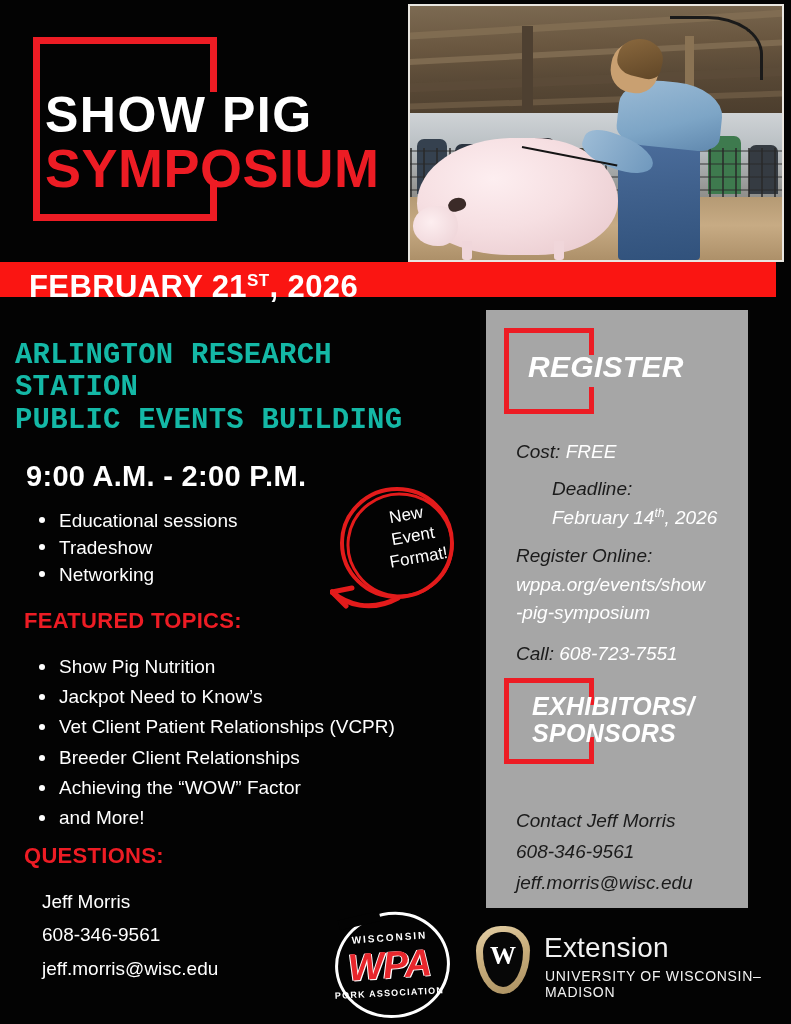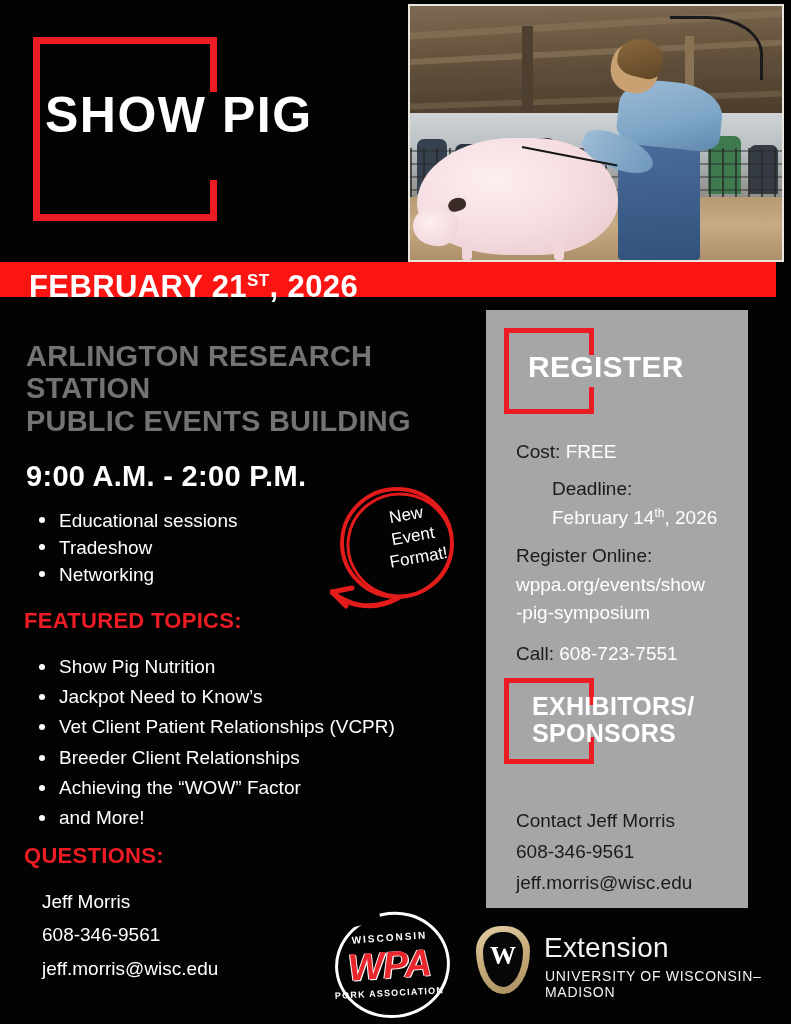--- a/index.html
+++ b/index.html
@@ -91,21 +91,21 @@
   
   .date-banner{
     position:absolute;left:0;top:262px;width:768px;height:35px;background:#fa1512;padding-left:8px;
   }
   .date-banner .txt{
     position:absolute;left:29px;top:7px;color:#fff;font-size:31px;font-weight:bold;letter-spacing:.4px;
   }
   .date-banner sup{font-size:17px;vertical-align:super;}
 
   
-  .venue{position:absolute;left:26px;top:340px;width:440px;color:#737373;}
+  .venue{position:absolute;left:15px;top:340px;width:440px;color:#14b8a6;font-family:Liberation Mono, monospace;}
   .venue .v1,.venue .v2{font-size:29px;font-weight:bold;line-height:1.12;letter-spacing:.2px;}
   .venue .v3{font-size:25px;font-weight:bold;line-height:1.2;letter-spacing:.2px;margin-top:1px;}
   .time{position:absolute;left:26px;top:460px;color:#fff;font-size:29px;font-weight:bold;letter-spacing:.3px;}
 
   .basic-list{position:absolute;left:34px;top:508px;width:280px;margin:0;padding:0;list-style:none;}
   .basic-list li{
     position:relative;color:#fff;font-size:19px;line-height:1.42;padding-left:25px;
   }
   .basic-list li::before{
     content:"";position:absolute;left:5px;top:9px;width:6px;height:6px;border-radius:50%;background:#fff;
@@ -130,21 +130,21 @@
   .badge .btxt{
     position:absolute;left:32px;top:24px;width:96px;color:#fff;font-size:17px;line-height:1.28;
     text-align:center;transform:rotate(-10deg);
   }
   .badge .btxt span{display:block;}
   .badge .btxt .b2{margin-left:6px;}
   .badge .btxt .b3{margin-left:10px;}
 
   
   .panel{
-    position:absolute;left:486px;top:310px;width:262px;height:598px;background:#a6a6a6;
+    position:absolute;left:486px;top:310px;width:262px;height:598px;background:#a6a6a6;font-style:italic;
   }
   .p-bracket{position:absolute;border:5px solid #ed1c24;box-sizing:border-box;}
   .p-bracket::after{content:"";position:absolute;right:-5px;top:22px;width:5px;bottom:22px;background:#a6a6a6;}
   .pb-register{left:18px;top:18px;width:90px;height:86px;}
   .pb-exhib{left:18px;top:368px;width:90px;height:86px;}
 
   .p-title{position:absolute;color:#fff;font-weight:bold;letter-spacing:.3px;}
   .pt-register{left:42px;top:40px;font-size:30px;}
   .pt-exhib{left:46px;top:383px;font-size:25px;line-height:1.06;}
 
@@ -237,20 +237,21 @@
     <div class="ph-girl-arm"></div>
     <div class="ph-girl-head"></div>
     <div class="ph-girl-hair"></div>
     <div class="ph-whip"></div>
   </div>
 
   <div class="title-wrap">
     <div class="bracket"></div>
     <div class="title">
       <span class="l1">SHOW PIG</span>
+      <span class="l2">SYMPOSIUM</span>
     </div>
   </div>
 
   <div class="date-banner">
     <div class="txt"><span>FEBRUARY 21</span><sup>ST</sup><span>, 2026</span></div>
   </div>
 
   <div class="venue">
     <div class="v1">ARLINGTON RESEARCH STATION</div>
     <div class="v2">PUBLIC EVENTS BUILDING</div>

